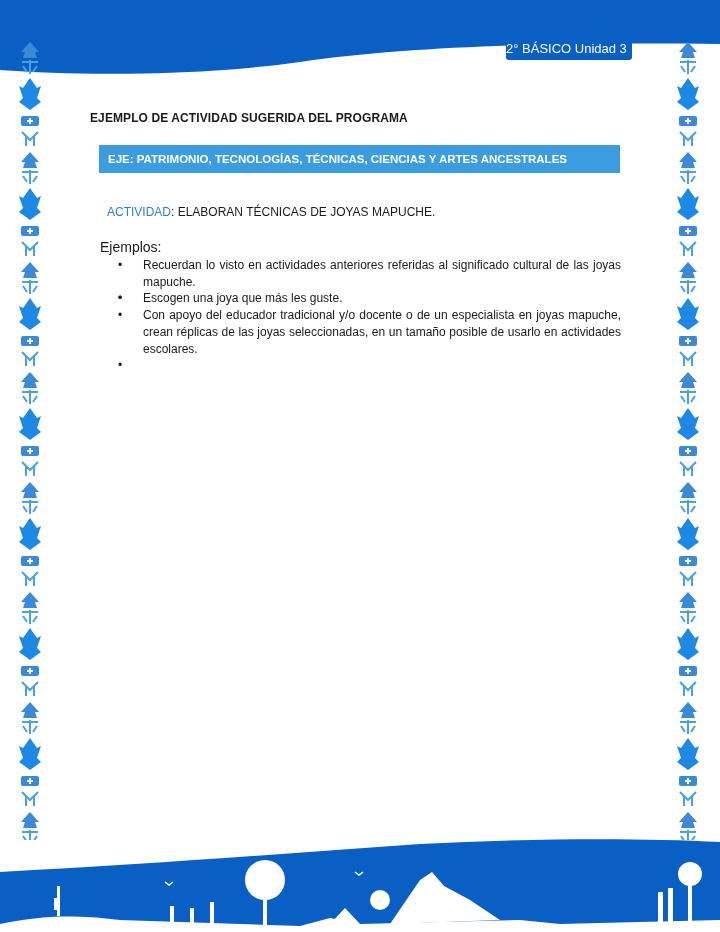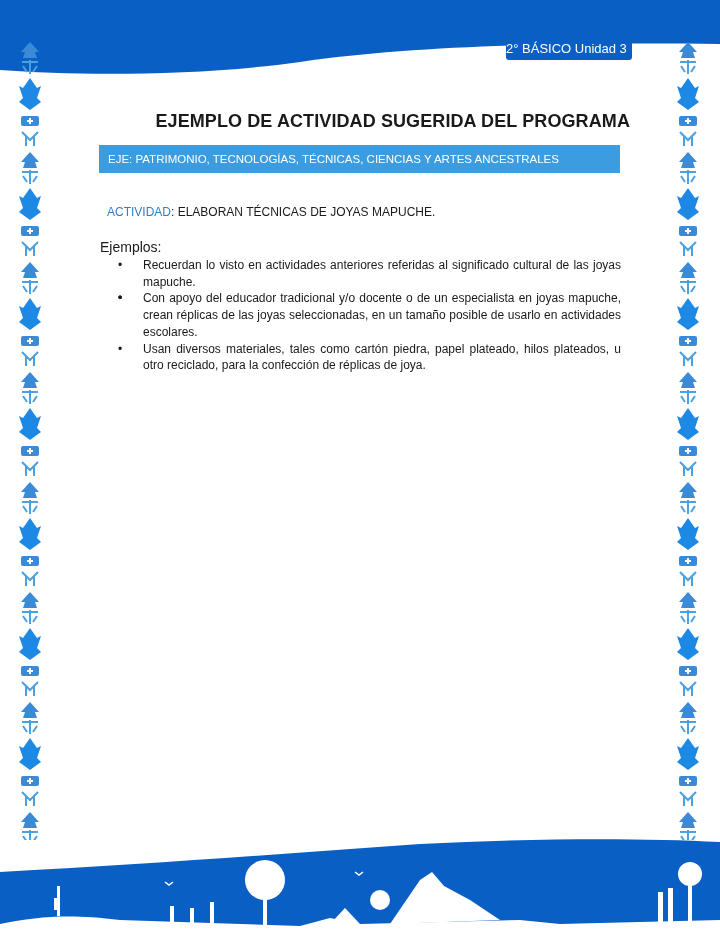--- a/index.html
+++ b/index.html
@@ -14,26 +14,26 @@
     .unit-badge {
       position: absolute; left: 506px; top: 38px; width: 126px; height: 22px;
       background: #0a5fc4; color: #fff; border-radius: 3px;
       font-size: 13px; line-height: 22px; text-align: left;
     }
     .badge-stem { position: absolute; left: 595px; top: 28px; width: 5px; height: 12px; background: #0a5fc4; }
     .border-strip { position: absolute; top: 40px; width: 26px; height: 800px; }
     .border-left { left: 17px; }
     .border-right { left: 675px; }
     .title {
-      position: absolute; left: 90px; top: 111px; width: 540px; text-align: right;
-      font-size: 18px; font-weight: bold; letter-spacing: 0.1px;
+      position: absolute; left: 90px; top: 111px; width: 540px; text-align: left;
+      font-size: 12px; font-weight: bold; letter-spacing: 0.1px;
     }
     .eje-bar {
       position: absolute; left: 99px; top: 145px; width: 521px; height: 28px;
-      background: #3b9de0; color: #fff; font-size: 11.5px; font-weight: normal;
+      background: #3b9de0; color: #fff; font-size: 11.5px; font-weight: bold;
       line-height: 28px; padding-left: 9px; box-sizing: border-box;
     }
     .actividad { position: absolute; left: 107px; top: 205px; font-size: 12px; }
     .actividad .lbl { color: #2f7fc9; }
     .ejemplos { position: absolute; left: 100px; top: 239px; font-size: 14px; }
     .list {
       position: absolute; left: 118px; top: 257px; width: 503px; margin: 0; padding: 0;
       list-style: none; font-size: 12px; line-height: 16.7px;
     }
     .list li { position: relative; padding-left: 25px; text-align: justify; }
@@ -70,23 +70,23 @@
 
 <div class="actividad">
   <span class="lbl">ACTIVIDAD</span><span>:  ELABORAN TÉCNICAS DE JOYAS MAPUCHE.</span>
 </div>
 
 <div class="ejemplos">Ejemplos:</div>
 
 <ul class="list">
   <li><span class="bullet">•</span><span>Recuerdan lo visto en actividades anteriores referidas al significado cultural de las joyas mapuche.</span></li>
   <li><span class="bullet">•</span></li>
+  <li><span class="bullet">•</span><span>Escogen una joya que más les guste.</span></li>
+  <li><span class="bullet">•</span><span>Con apoyo del educador tradicional y/o docente o de un especialista en joyas mapuche, crean réplicas de las joyas seleccionadas, en un tamaño posible de usarlo en actividades escolares.</span></li>
   <li><span class="bullet">•</span></li>
-  <li><span class="bullet">•</span><span>Con apoyo del educador tradicional y/o docente o de un especialista en joyas mapuche, crean réplicas de las joyas seleccionadas, en un tamaño posible de usarlo en actividades escolares.</span></li>
-  <li><span class="bullet">•</span><span>Usan diversos materiales, tales como cartón piedra, papel plateado, hilos plateados, u otro reciclado, para la confección de réplicas de joya.</span></li>
 </ul>
 
 <svg class="bottom-wave" viewBox="0 0 720 112" preserveAspectRatio="none">
   <path d="M0,52 C150,44 280,34 420,24 C540,18 640,18 720,22 V112 H0 Z" fill="#0a5fc4"></path>
   <g fill="#ffffff">
     <path d="M0,112 L0,104 C40,96 70,94 120,100 L300,106 L330,98 L360,104 L520,100 L560,104 L720,100 V112 Z"></path>
     <path d="M54,78 h3 v-12 h3 v30 h-3 v-6 h-3 Z"></path>
     <circle cx="265" cy="60" r="20"></circle>
     <rect x="263" y="70" width="4" height="36"></rect>
     <path d="M390,104 L420,60 L432,52 L444,66 L470,80 L500,100 Z"></path>

